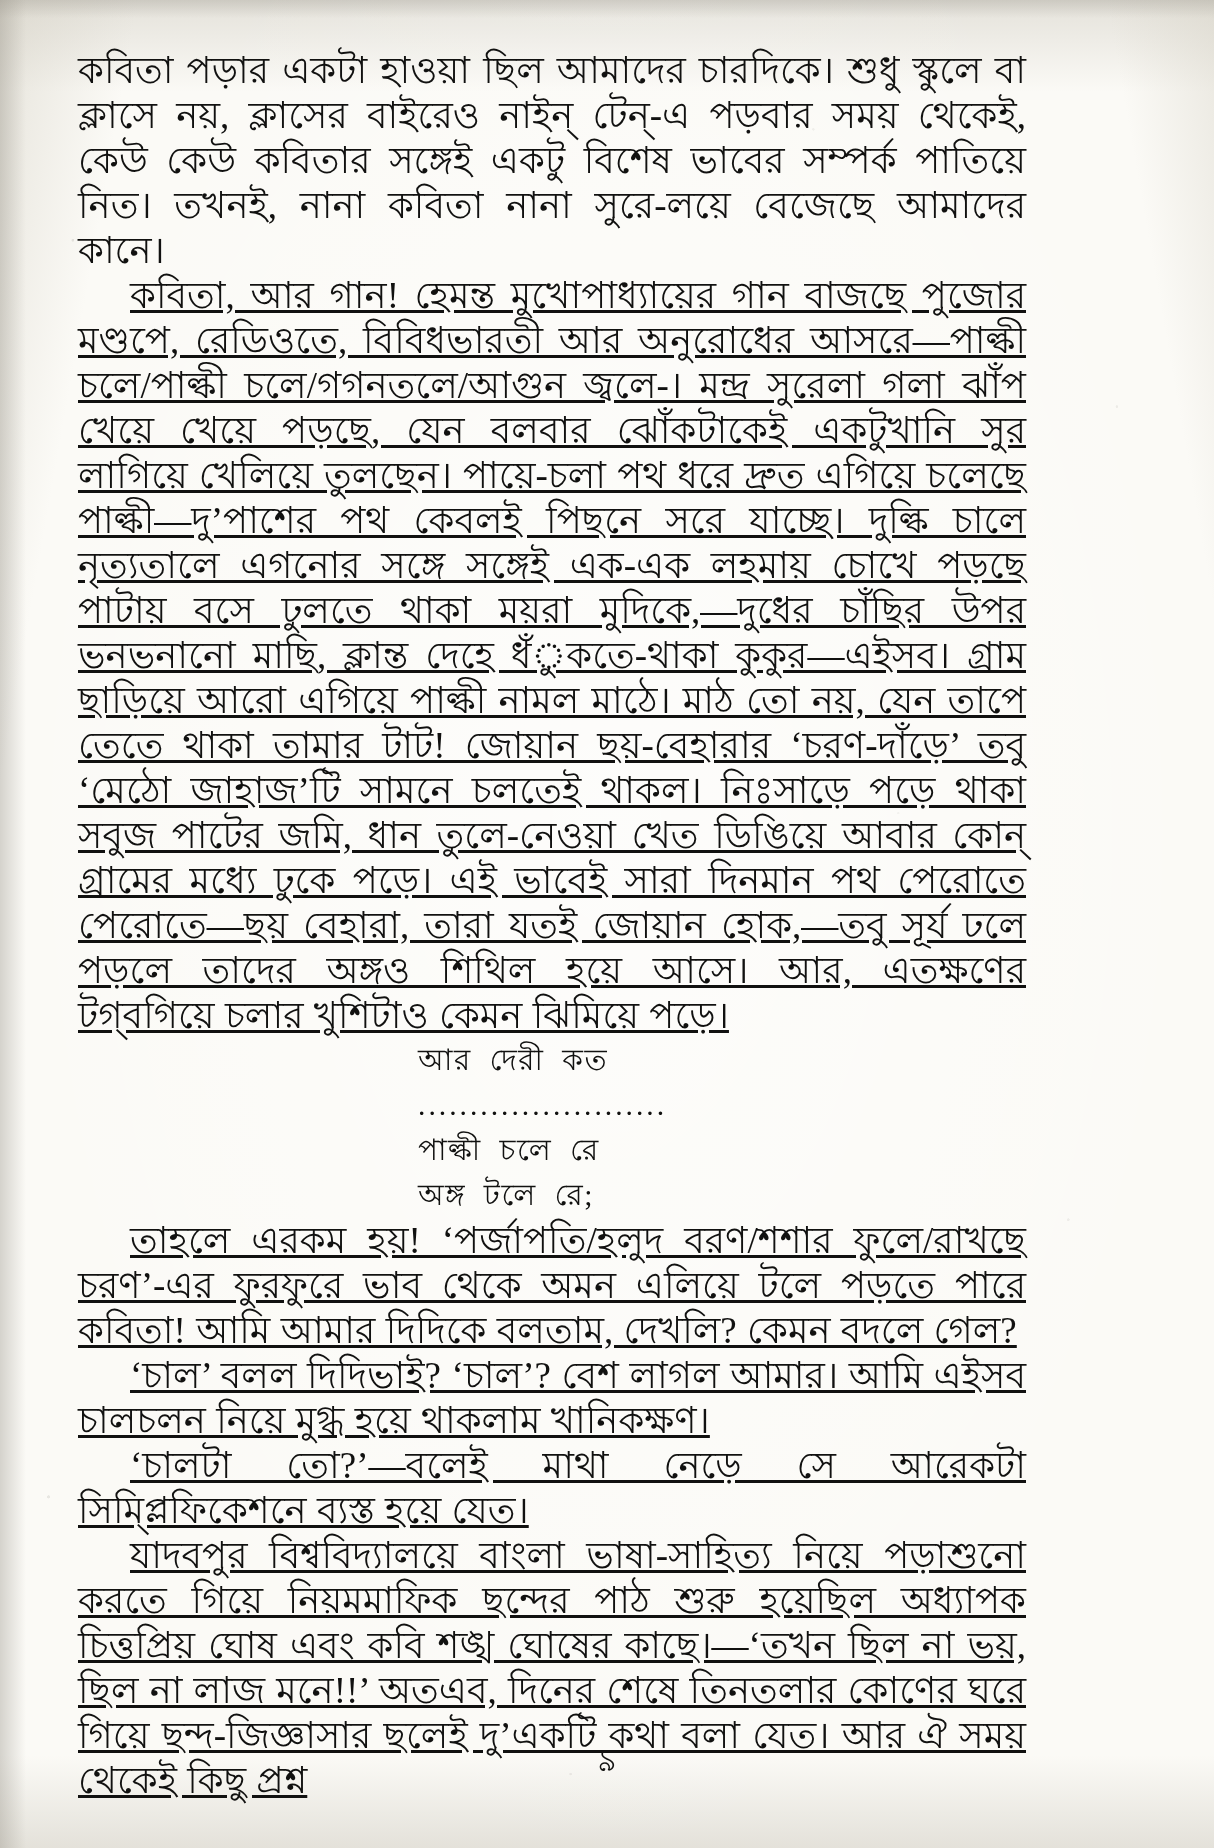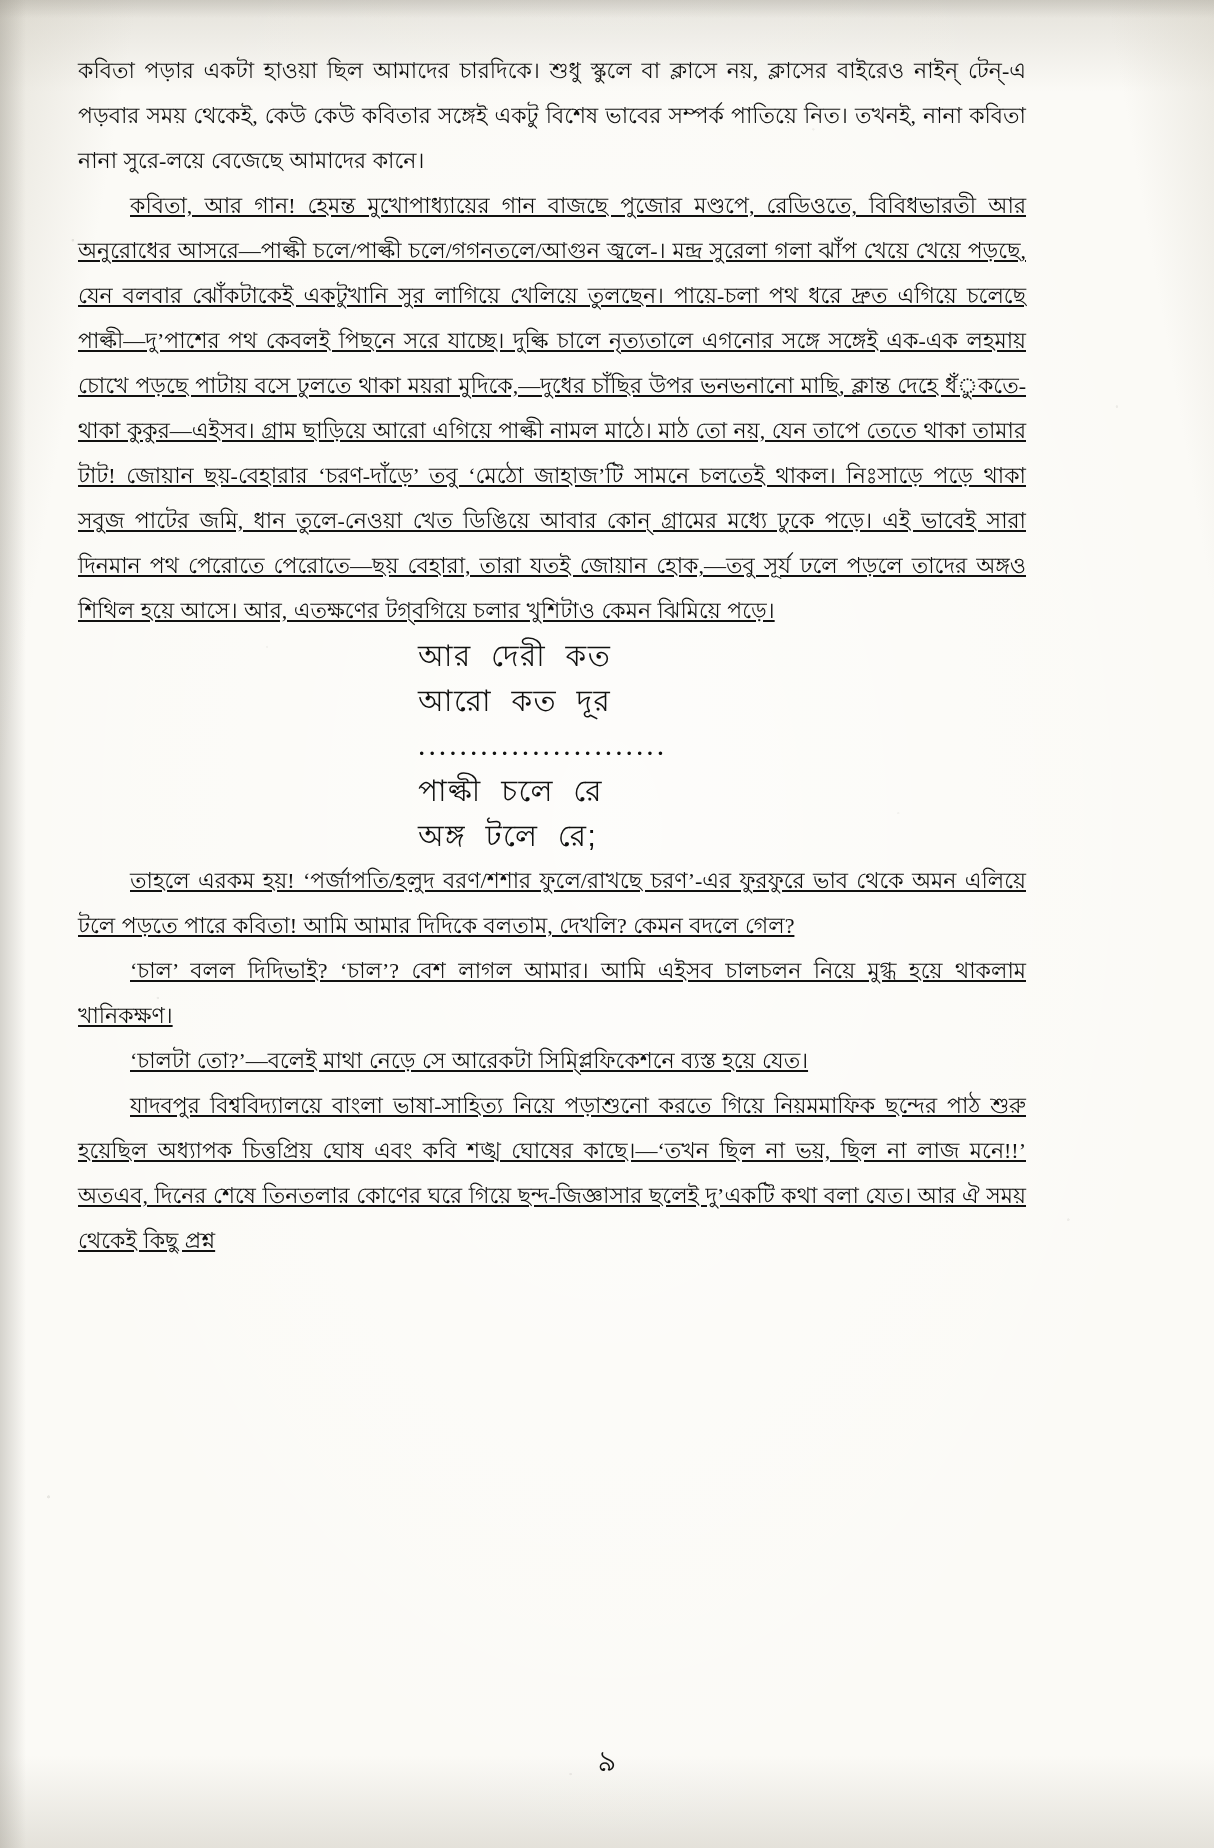--- a/index.html
+++ b/index.html
@@ -56,21 +56,21 @@
 
   .content {
     position: absolute;
     left: 78px;
     top: 48px;
     width: 948px;
   }
 
   .body-text {
     font-family: "Liberation Serif", "DejaVu Serif", serif;
-    font-size: 22px;
+    font-size: 37px;
     line-height: 45px;
     color: #111110;
     text-align: justify;
     text-justify: inter-word;
     margin: 0;
     word-spacing: 1px;
     -webkit-font-smoothing: none;
   }
   p.para {
     margin: 0;
@@ -86,21 +86,21 @@
     width: 100%;
   }
   p.para.nostretch::after { display: none; }
 
   .verse {
     margin: 0;
     padding: 0;
     list-style: none;
   }
   .verse-line {
-    font-family: Liberation Sans, sans-serif;
+    font-family: Liberation Serif, serif;
     font-size: 29.5px;
     line-height: 45px;
     color: #111110;
     padding-left: 340px;
     white-space: pre;
     letter-spacing: 1.5px;
   }
   .ellipsis-line {
     font-family: "Liberation Serif", "DejaVu Serif", serif;
     font-size: 29.5px;
@@ -130,21 +130,20 @@
   <div class="speckle"></div>
 
   <div class="content">
 
     <p class="body-text para nostretch">কবিতা পড়ার একটা হাওয়া ছিল আমাদের চারদিকে। শুধু স্কুলে বা ক্লাসে নয়, ক্লাসের বাইরেও নাইন্ টেন্-এ পড়বার সময় থেকেই, কেউ কেউ কবিতার সঙ্গেই একটু বিশেষ ভাবের সম্পর্ক পাতিয়ে নিত। তখনই, নানা কবিতা নানা সুরে-লয়ে বেজেছে আমাদের কানে।</p>
 
     <p class="body-text para indent nostretch">কবিতা, আর গান! হেমন্ত মুখোপাধ্যায়ের গান বাজছে পুজোর মণ্ডপে, রেডিওতে, বিবিধভারতী আর অনুরোধের আসরে—পাল্কী চলে/পাল্কী চলে/গগনতলে/আগুন জ্বলে-। মন্দ্র সুরেলা গলা ঝাঁপ খেয়ে খেয়ে পড়ছে, যেন বলবার ঝোঁকটাকেই একটুখানি সুর লাগিয়ে খেলিয়ে তুলছেন। পায়ে-চলা পথ ধরে দ্রুত এগিয়ে চলেছে পাল্কী—দু’পাশের পথ কেবলই পিছনে সরে যাচ্ছে। দুল্কি চালে নৃত্যতালে এগনোর সঙ্গে সঙ্গেই এক-এক লহমায় চোখে পড়ছে পাটায় বসে ঢুলতে থাকা ময়রা মুদিকে,—দুধের চাঁছির উপর ভনভনানো মাছি, ক্লান্ত দেহে ধঁুকতে-থাকা কুকুর—এইসব। গ্রাম ছাড়িয়ে আরো এগিয়ে পাল্কী নামল মাঠে। মাঠ তো নয়, যেন তাপে তেতে থাকা তামার টাট! জোয়ান ছয়-বেহারার ‘চরণ-দাঁড়ে’ তবু ‘মেঠো জাহাজ’টি সামনে চলতেই থাকল। নিঃসাড়ে পড়ে থাকা সবুজ পাটের জমি, ধান তুলে-নেওয়া খেত ডিঙিয়ে আবার কোন্ গ্রামের মধ্যে ঢুকে পড়ে। এই ভাবেই সারা দিনমান পথ পেরোতে পেরোতে—ছয় বেহারা, তারা যতই জোয়ান হোক,—তবু সূর্য ঢলে পড়লে তাদের অঙ্গও শিথিল হয়ে আসে। আর, এতক্ষণের টগ্‌বগিয়ে চলার খুশিটাও কেমন ঝিমিয়ে পড়ে।</p>
 
     <div class="verse">
       <div class="verse-line">আর  দেরী  কত</div>
-      <div class="verse-line">আরো  কত  দূর</div>
       <div class="ellipsis-line">........................</div>
       <div class="verse-line">পাল্কী  চলে  রে</div>
       <div class="verse-line">অঙ্গ  টলে  রে;</div>
     </div>
 
     <p class="body-text para indent nostretch">তাহলে এরকম হয়! ‘পর্জাপতি/হলুদ বরণ/শশার ফুলে/রাখছে চরণ’-এর ফুরফুরে ভাব থেকে অমন এলিয়ে টলে পড়তে পারে কবিতা! আমি আমার দিদিকে বলতাম, দেখলি? কেমন বদলে গেল?</p>
 
     <p class="body-text para indent nostretch">‘চাল’ বলল দিদিভাই? ‘চাল’? বেশ লাগল আমার। আমি এইসব চালচলন নিয়ে মুগ্ধ হয়ে থাকলাম খানিকক্ষণ।</p>
 
     <p class="body-text para indent nostretch">‘চালটা তো?’—বলেই মাথা নেড়ে সে আরেকটা সিম্প্লিফিকেশনে ব্যস্ত হয়ে যেত।</p>

